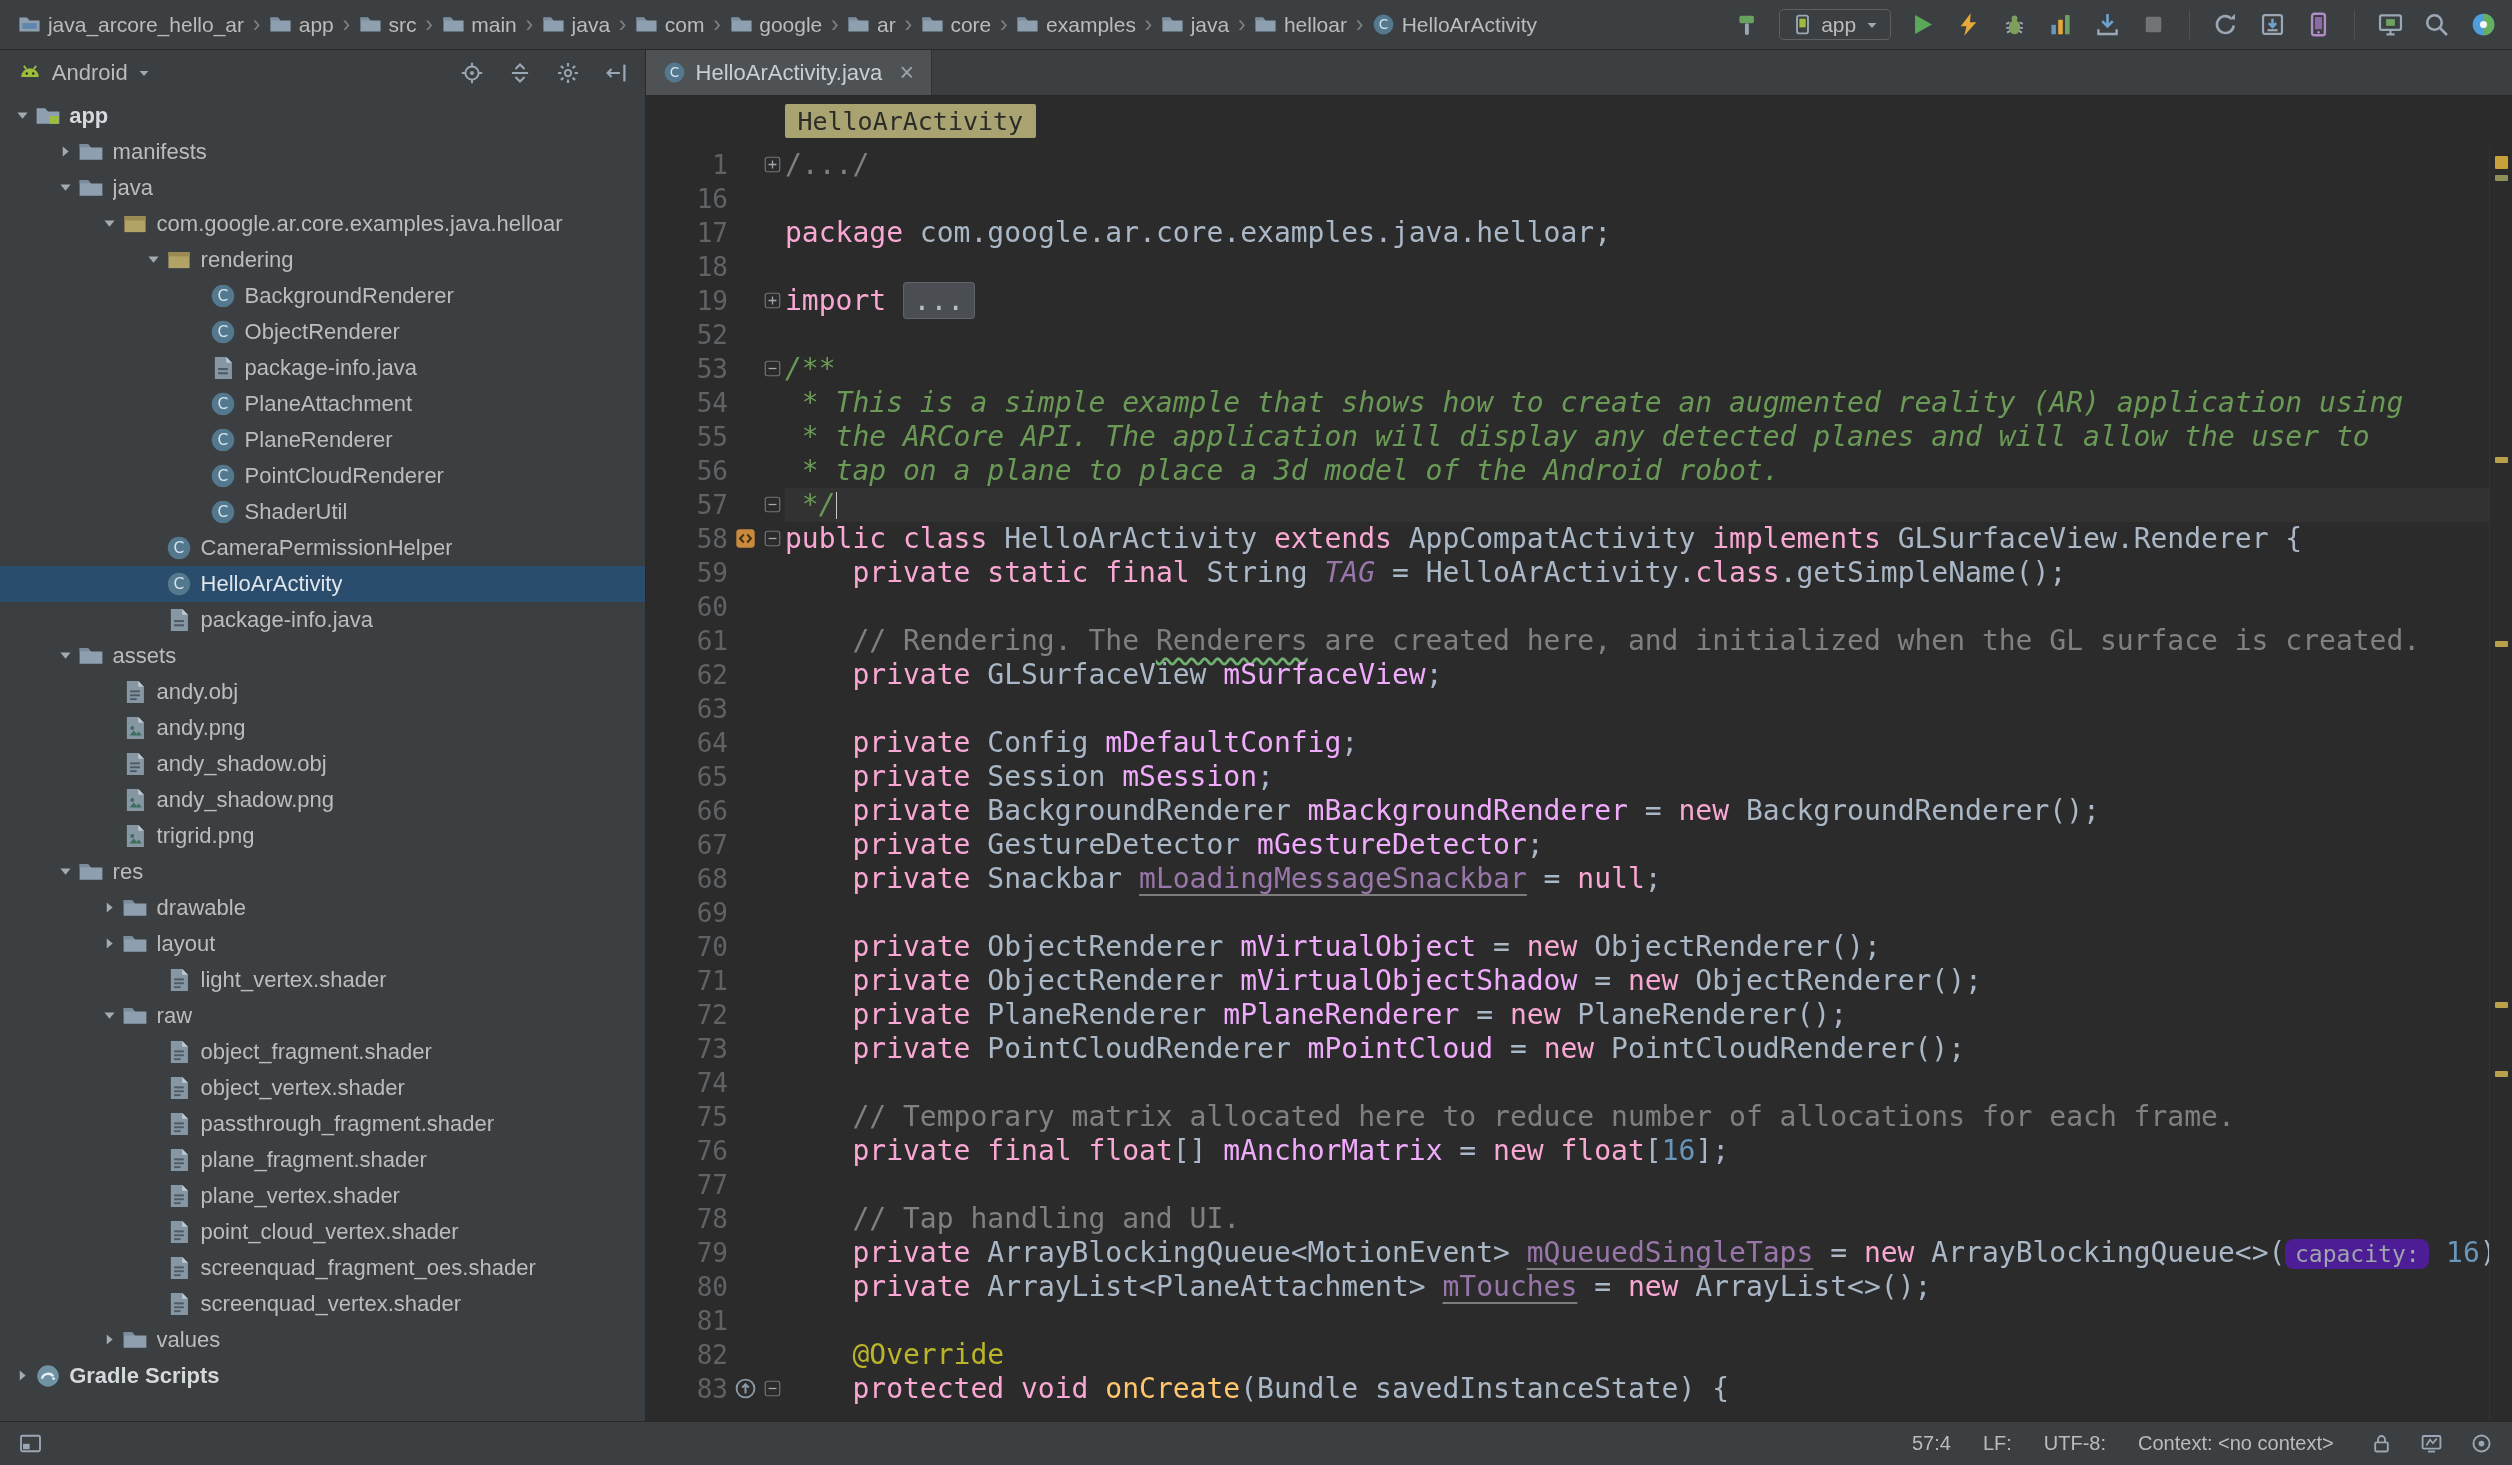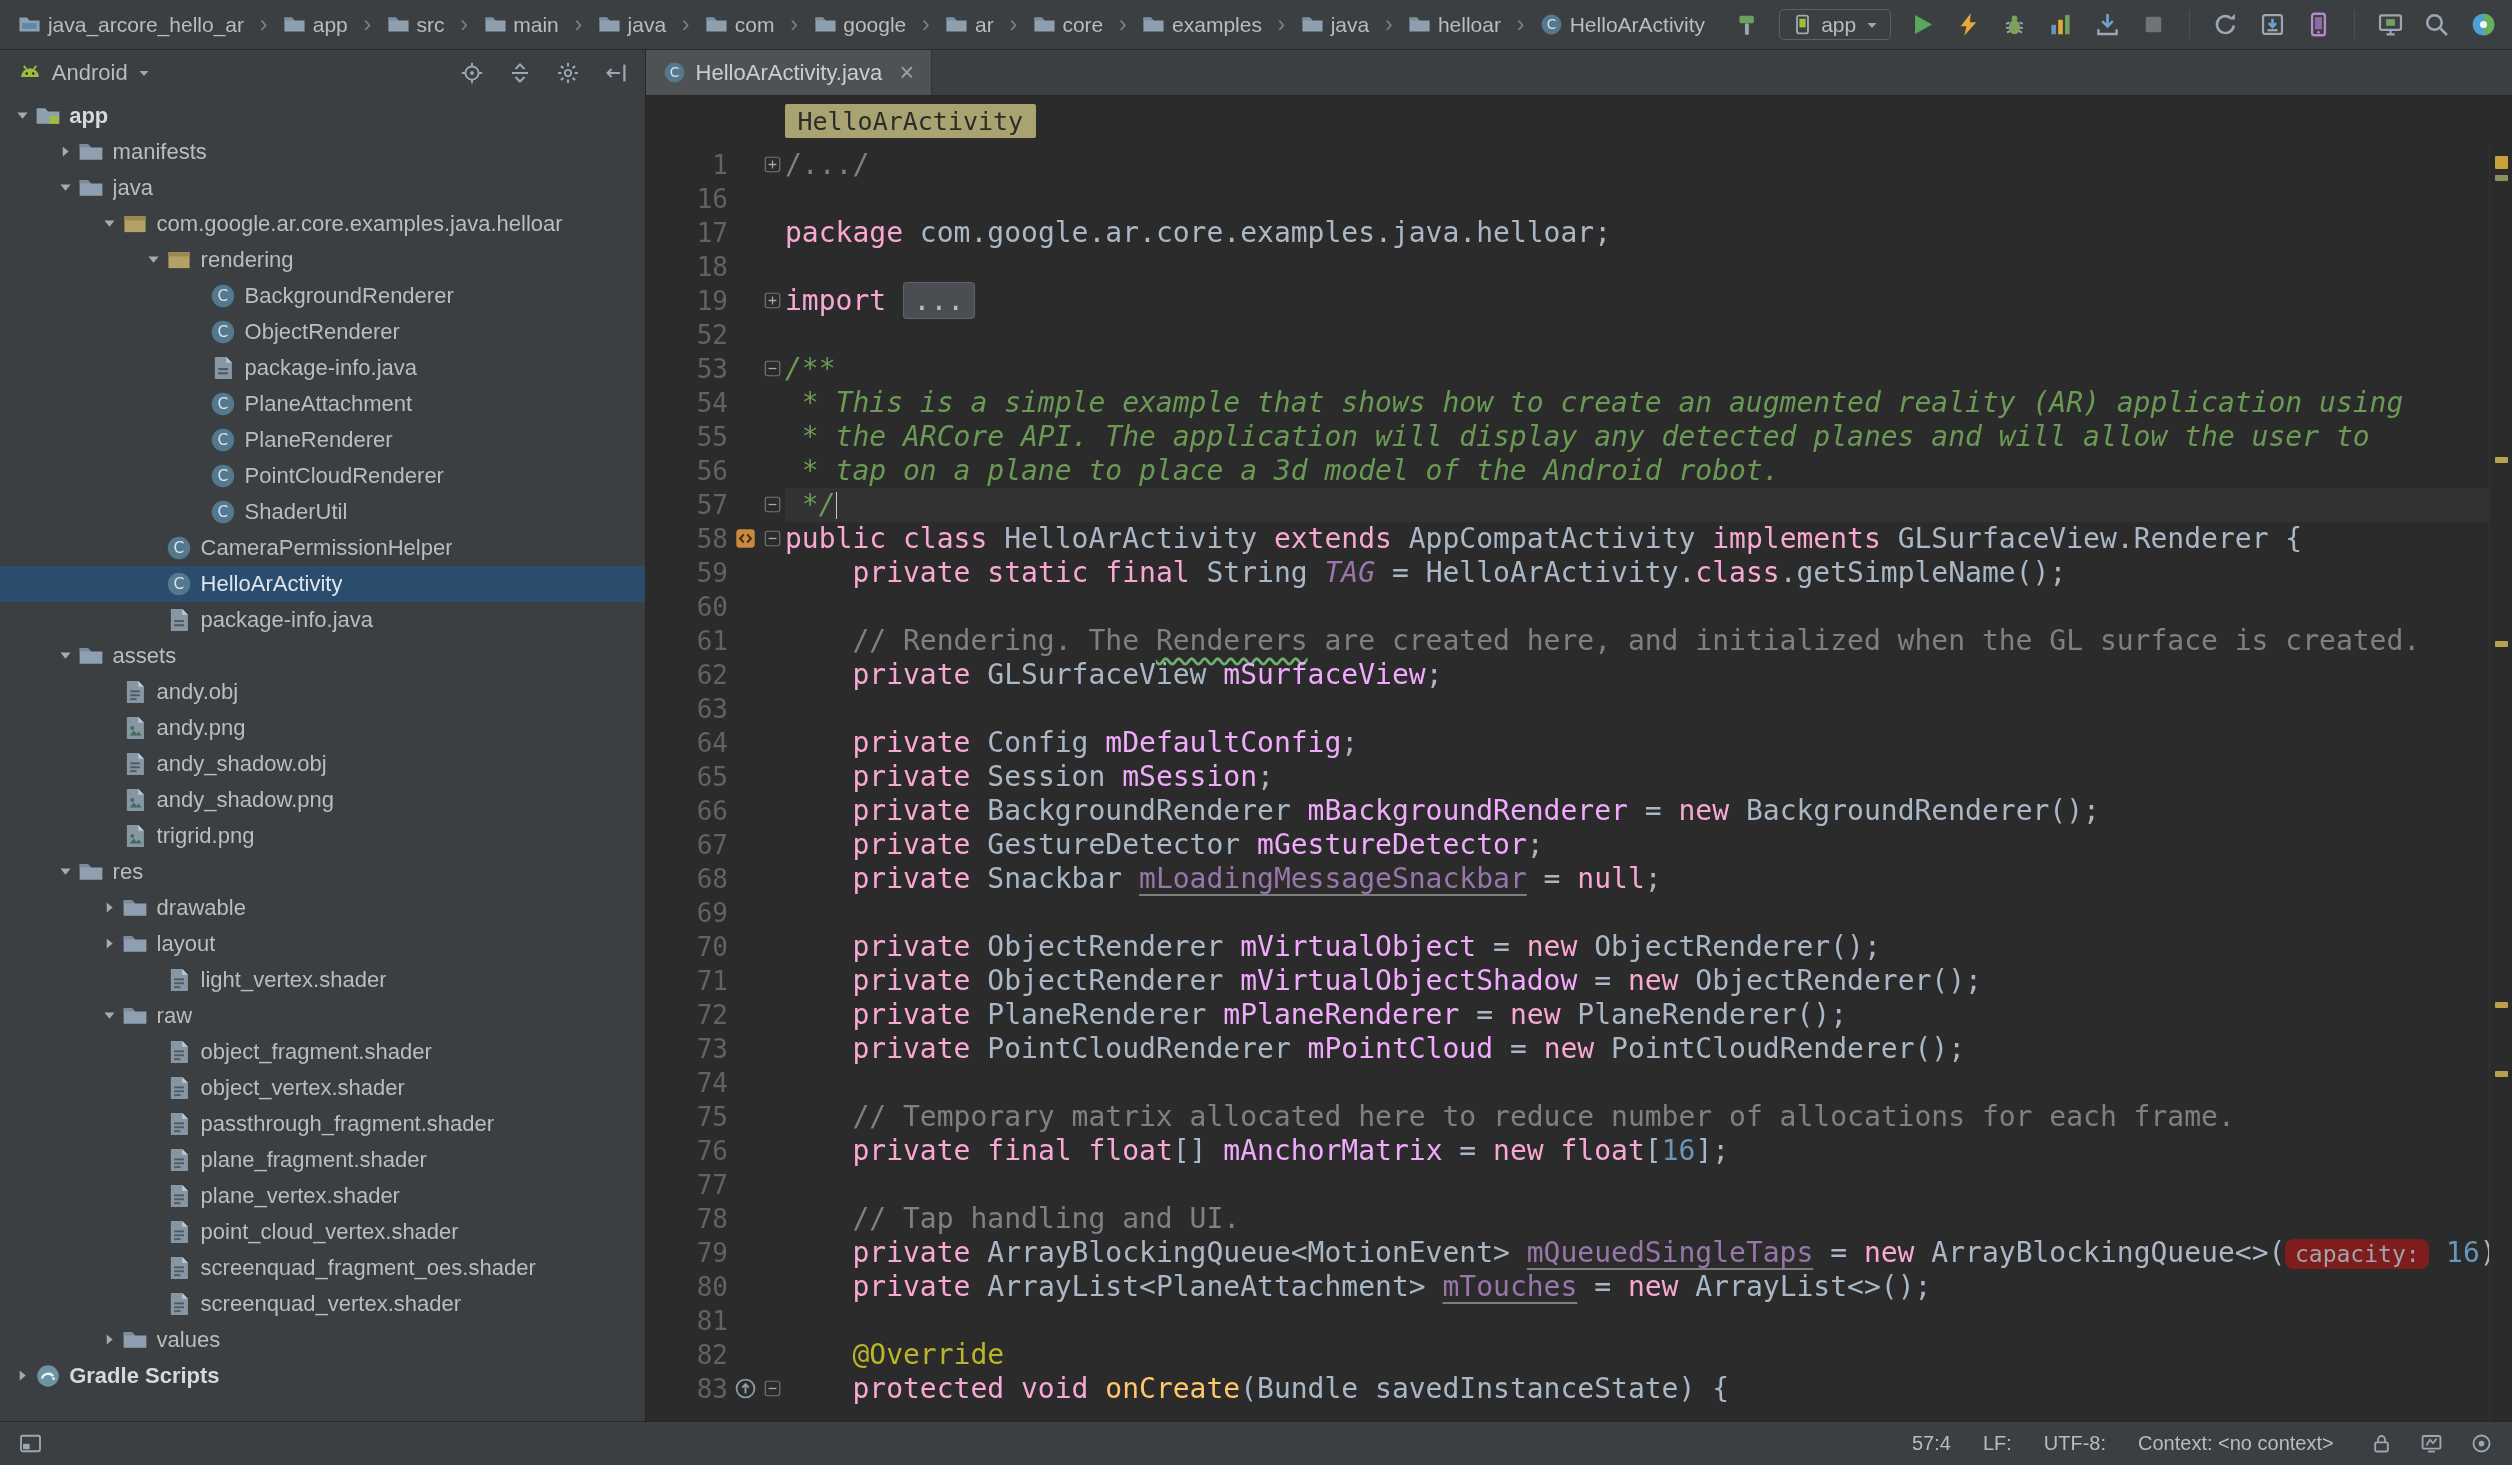--- a/index.html
+++ b/index.html
@@ -5,21 +5,21 @@
   *{margin:0;padding:0;box-sizing:border-box}
   html,body{width:2512px;height:1465px;overflow:hidden;background:#2b2b2b;
     font-family:"Liberation Sans","DejaVu Sans",sans-serif;}
   .ide{width:2512px;height:1465px;display:flex;flex-direction:column;background:#3c3f41}
   .icon{display:inline-flex}
   .icon svg,.act svg{display:block}
 
   
   .toolbar{height:50px;flex:none;display:flex;align-items:center;justify-content:space-between;
     padding:0 13.4px;background:#3c3f41;border-bottom:1px solid #282828;overflow:hidden}
-  .navbar{display:flex;align-items:center;gap:8px;font-size:21px;color:#bbbbbb;white-space:nowrap}
+  .navbar{display:flex;align-items:center;gap:1px;font-size:21px;color:#bbbbbb;white-space:nowrap}
   .nav-item{display:flex;align-items:center;gap:6.7px;padding:2.9px 4.8px;border-radius:2.9px}
   .nav-item .icon svg{width:23px;height:23px}
   .nav-sep{color:#808080;font-size:23px;padding:0 2.9px}
   .actions{display:flex;align-items:center;gap:15.3px}
   .act{width:31px;height:31px;display:flex;align-items:center;justify-content:center;border-radius:3.8px}
   .act svg{width:27px;height:27px}
   .divider{width:1px;height:29px;background:#515151;margin:0 4.8px;display:inline-block}
   .run-chip{display:flex;align-items:center;gap:7.6px;border:1px solid #5e6164;border-radius:4.8px;
     padding:2.9px 10.5px;color:#bbbbbb;font-size:21px}
   .run-chip .icon svg{width:23px;height:23px}
@@ -81,21 +81,21 @@
   .fl{color:#f0abfc}
   .flu{color:#9876aa;text-decoration:underline;text-decoration-color:#7d7d7d;text-underline-offset:5.7px}
   .sf{color:#9876aa;font-style:italic}
   .cm{color:#808080}
   .tw{color:#808080;text-decoration:underline wavy #6faf6f;text-underline-offset:6.7px}
   .dc{color:#6a9a56;font-style:italic}
   .an{color:#bbb529}
   .mt{color:#ffc66b}
   .nm{color:#6897bb}
   .fd{background:#4a4e52;border:1px solid #5f6468;border-radius:3.8px;padding:1px 9.6px;color:#b6bec6}
-  .ph{background:#7f1d1d;border-radius:8.6px;padding:1.9px 9.6px;color:#9fa6ad;font-size:23px}
+  .ph{background:#4c1d95;border-radius:8.6px;padding:1.9px 9.6px;color:#9fa6ad;font-size:23px}
 
   
   .statusbar{height:44px;flex:none;background:#3c3f41;border-top:1px solid #282828;
     display:flex;align-items:center;padding:0 15.3px;color:#bbbbbb;font-size:20px;gap:32px}
   .sb-spacer{flex:1}
   .sb-item{white-space:nowrap}
   .sb-icons{display:flex;align-items:center;gap:19px}
   .sb-icons .act svg,.sb-toggle svg{width:23px;height:23px}
 </style>
 </head>

